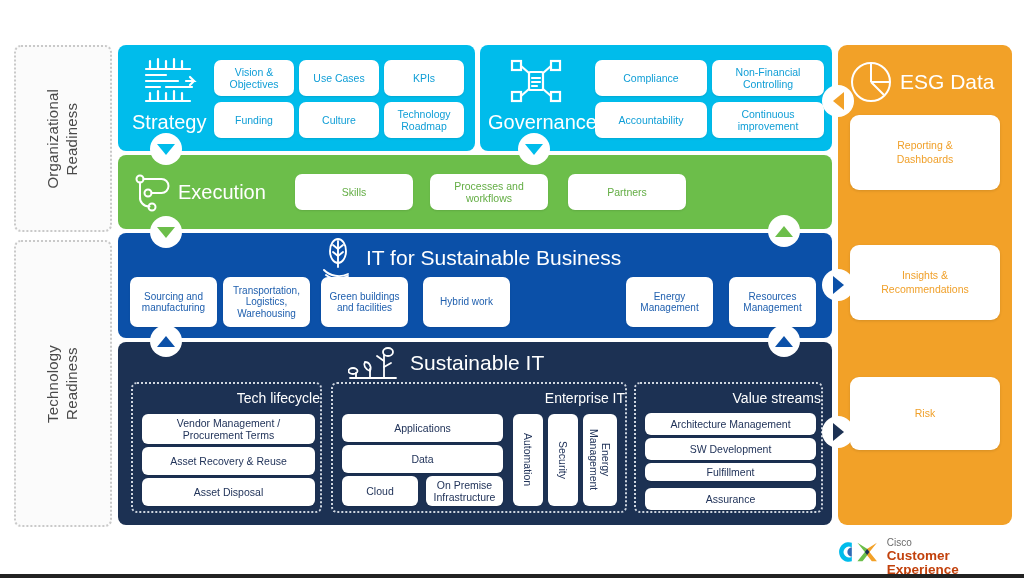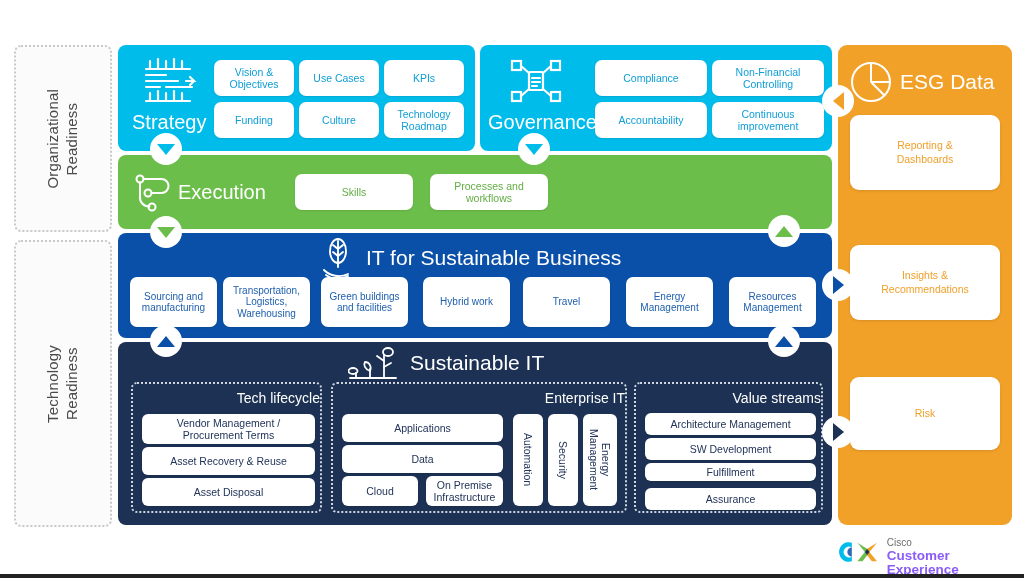--- a/index.html
+++ b/index.html
@@ -100,21 +100,21 @@
   .tri.left { border-top:9px solid transparent; border-bottom:9px solid transparent; border-right:11px solid currentColor; }
   .tri.right{ border-top:9px solid transparent; border-bottom:9px solid transparent; border-left:11px solid currentColor; }
 
   
   #footer-logo {
     position:absolute; left:836px; top:538px; width:180px; height:32px;
     display:flex; 
   }
   #logo-text { margin-left:8px; line-height:1.05; }
   #logo-text .l1 { font-size:10px; color:#6b6b6b; }
-  #logo-text .l2 { font-size:13.5px; color:#8b5cf6; font-weight:bold; }
+  #logo-text .l2 { font-size:13.5px; color:#c2410c; font-weight:bold; }
   #footer-rule { position:absolute; left:0; top:574px; width:1024px; height:4px; background:#222; }
 </style>
 </head>
 <body>
 
 <div id="canvas">
 
   <div class="rail" id="rail-org">
     <div class="rail-label">Organizational
 Readiness</div>
@@ -171,40 +171,40 @@
       <circle cx="16" cy="20" r="3.5"></circle>
       <circle cx="20" cy="34" r="3.5"></circle>
       <path d="M11.5 6 h18 a7 7 0 0 1 0 14 h-10"></path>
       <path d="M8 9.5 v14 a9 9 0 0 0 9 10 h0.5"></path>
     </svg>
     <div class="band-title" style="position:absolute; left:60px; top:26px;">Execution</div>
 
     <div class="chip green-chip" style="position:absolute; left:177px; top:19px; width:118px; white-space:pre-line;">Skills</div>
     <div class="chip green-chip" style="position:absolute; left:312px; top:19px; width:118px; white-space:pre-line;">Processes and
 workflows</div>
+    <div class="chip green-chip" style="position:absolute; left:450px; top:19px; width:118px; white-space:pre-line;">Partners</div>
   </div>
 
   <div class="band" id="band-it">
     <svg class="ic" style="left:198px; top:5px;" width="44" height="42" viewBox="0 0 44 42" fill="none" stroke="#fff" stroke-width="1.9" stroke-linecap="round">
       <ellipse cx="22" cy="13" rx="8" ry="12"></ellipse>
       <path d="M22 3 v26"></path>
       <path d="M22 11 l-5 -4 M22 11 l5 -4 M22 18 l-5 -4 M22 18 l5 -4"></path>
       <path d="M8 32 c6 6 16 8 24 4 M10 37 c7 5 15 5 22 1"></path>
     </svg>
     <div class="band-title" style="position:absolute; left:248px; top:13px; font-size:21px;">IT for Sustainable Business</div>
 
     <div class="chip itblue-chip" style="position:absolute; left:12px;  top:44px; width:87px; white-space:pre-line;">Sourcing and
 manufacturing</div>
     <div class="chip itblue-chip" style="position:absolute; left:105px; top:44px; width:87px; white-space:pre-line;">Transportation,
 Logistics,
 Warehousing</div>
     <div class="chip itblue-chip" style="position:absolute; left:203px; top:44px; width:87px; white-space:pre-line;">Green buildings
 and facilities</div>
     <div class="chip itblue-chip" style="position:absolute; left:305px; top:44px; width:87px; white-space:pre-line;">Hybrid work</div>
-    <div class="chip itblue-chip" style="position:absolute; left:405px; top:44px; width:87px; white-space:pre-line;">Travel</div>
     <div class="chip itblue-chip" style="position:absolute; left:508px; top:44px; width:87px; white-space:pre-line;">Energy
 Management</div>
     <div class="chip itblue-chip" style="position:absolute; left:611px; top:44px; width:87px; white-space:pre-line;">Resources
 Management</div>
   </div>
 
   <div class="band" id="band-sit">
     <svg class="ic" style="left:230px; top:5px;" width="52" height="34" viewBox="0 0 52 34" fill="none" stroke="#fff" stroke-width="1.8" stroke-linecap="round">
       <path d="M36 30 v-22"></path>
       <ellipse cx="40" cy="5" rx="5" ry="4"></ellipse>

